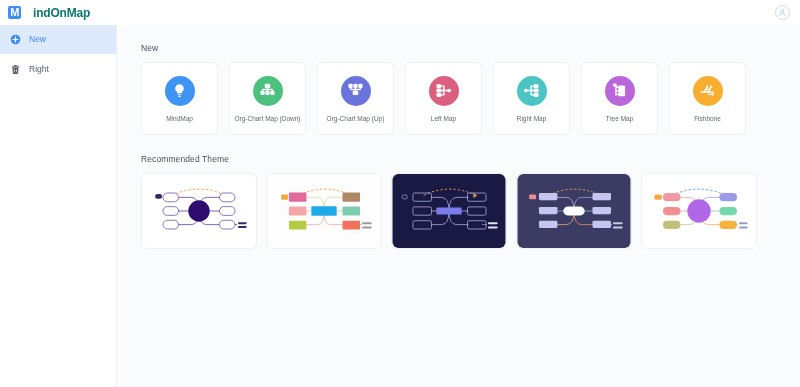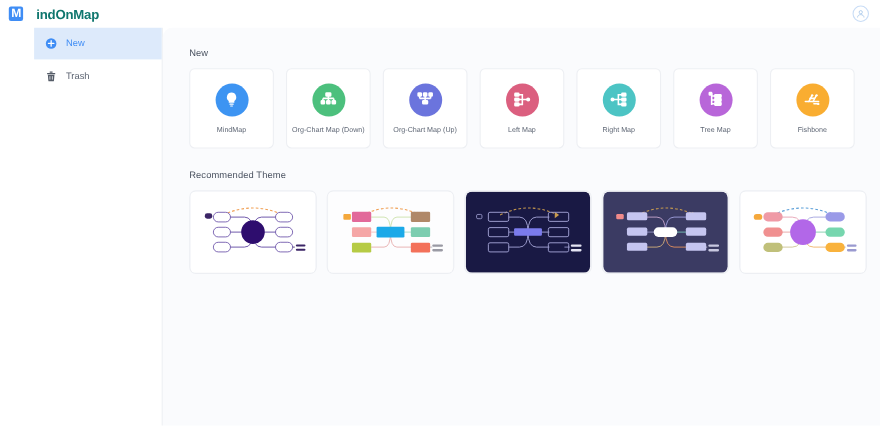--- a/index.html
+++ b/index.html
@@ -30,21 +30,21 @@
     font-size: 12px; font-weight: bold; color: #0f766e;
     letter-spacing: -0.2px; margin-left: 12px;
   }
   .avatar {
     width: 15px; height: 15px; border-radius: 50%;
     border: 1px solid #c9ddf6; color: #a9c8ea;
     display: flex; align-items: center; justify-content: center;
   }
 
   
-  .body-row { flex: 1 1 auto; display: flex; min-height: 0; position: relative; margin-left: 31px; }
+  .body-row { flex: 1 1 auto; display: flex; min-height: 0; position: relative; }
 
   
   .sidebar {
     width: 117px; flex: 0 0 117px;
     background: #ffffff;
     border-right: 1px solid #eceef2;
     padding-top: 0px;
   }
   .nav-item {
     height: 29px; display: flex; align-items: center;
@@ -131,21 +131,21 @@
 
       <div class="nav-item">
         <span class="nav-icon">
           <svg width="11" height="11" viewBox="0 0 16 16">
             <rect x="2.6" y="3.4" width="10.8" height="1.7" rx="0.5" fill="#555c68"></rect>
             <rect x="6" y="1.4" width="4" height="1.6" rx="0.5" fill="#555c68"></rect>
             <path d="M3.6 5.6h8.8l-.7 8.2a.8.8 0 0 1-.8.7H5.1a.8.8 0 0 1-.8-.7z" fill="#555c68"></path>
             <path d="M6.4 7.6v4.6M9.6 7.6v4.6" stroke="#fafbfd" stroke-width="1"></path>
           </svg>
         </span>
-        <span class="nav-label">Trash</span>
+        <span class="nav-label">Right</span>
       </div>
     </div>
 
     <div class="main">
 
       <div class="section">
         <div class="section-title">New</div>
         <div class="card-row">
 
           <div class="card">

